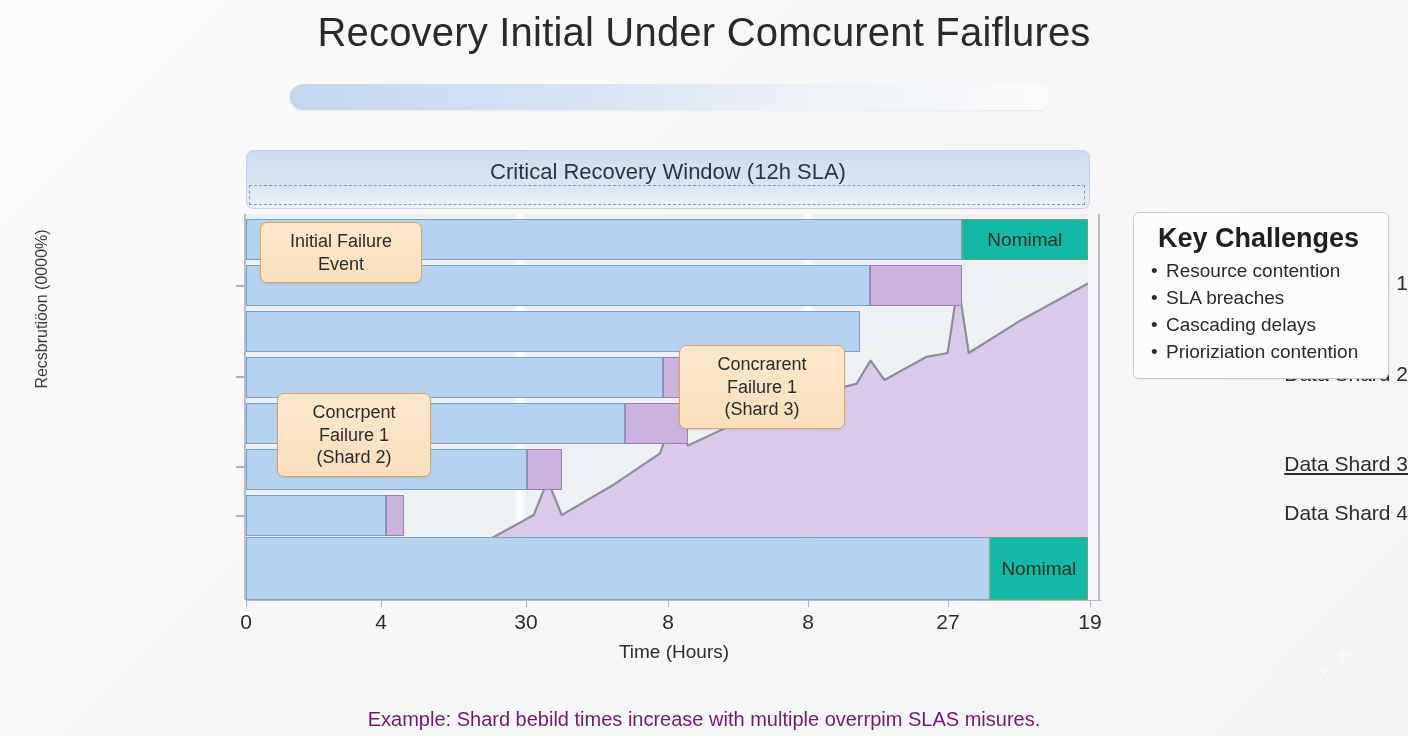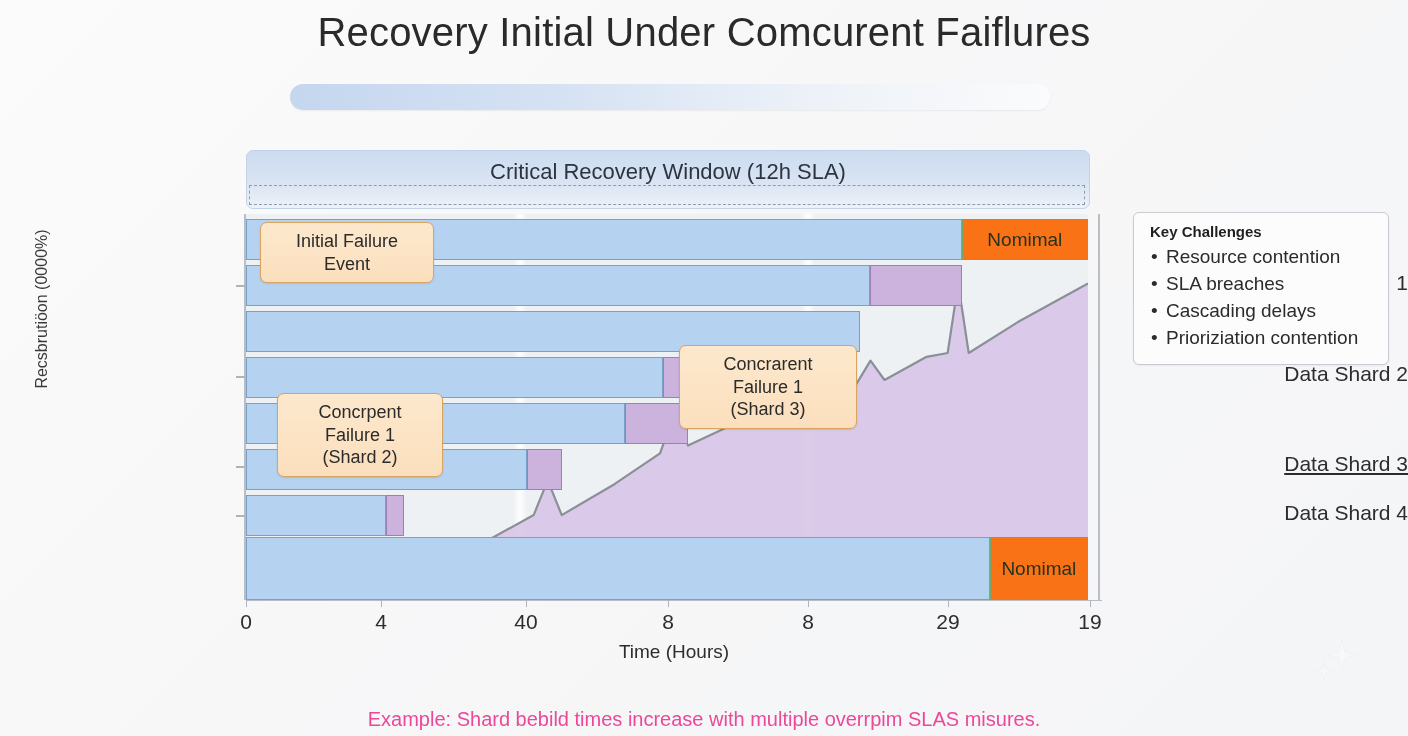--- a/index.html
+++ b/index.html
@@ -53,21 +53,21 @@
          background:linear-gradient(90deg,rgba(255,255,255,0) 0%,rgba(255,255,255,.92) 50%,rgba(255,255,255,0) 100%);}
 
   
   .areawrap{position:absolute;left:246px;top:214px;width:842px;height:386px;overflow:hidden;}
 
   
   .row{position:absolute;height:48px;}
   .seg{position:absolute;top:0;height:100%;box-sizing:border-box;}
   .seg.blue{background:#b5d2f0;border:1px solid #7a9fc8;}
   .seg.purple{background:#cbb3dd;border:1px solid #9b7fb5;}
-  .seg.green{background:#f97316;border:1px solid #6aa96a;}
+  .seg.green{background:#14b8a6;border:1px solid #6aa96a;}
   .seg .seg-text{
     position:absolute;inset:0;display:flex;align-items:center;justify-content:center;
     font-size:19px;color:#23331f;
   }
 
   
   .ytick{
     position:absolute;right:0;width:230px;text-align:right;
     font-size:21px;color:#2d2d2d;
   }
@@ -82,38 +82,38 @@
   .xtick{position:absolute;top:610px;width:60px;margin-left:-30px;text-align:center;
          font-size:21px;color:#2d2d2d;}
   .xtickmark{position:absolute;top:600px;width:1px;height:7px;background:#aeb4bc;}
   .xlabel{position:absolute;left:246px;top:641px;width:856px;text-align:center;
           font-size:19px;color:#2d2d2d;}
 
   
   .callout{
     position:absolute;background:linear-gradient(180deg,#fde8cd 0%,#fbdfbd 100%);
     border:1px solid #d8a460;border-radius:7px;
-    padding:7px 16px;font-size:18px;color:#2b2b2b;text-align:center;line-height:1.25;
+    padding:7px 10px;font-size:18px;color:#2b2b2b;text-align:center;line-height:1.25;
     box-shadow:0 1px 2px rgba(0,0,0,.10);white-space:pre-line;
   }
 
   
   .kc{
     position:absolute;left:1133px;top:212px;width:230px;
     background:#fcfcfc;border:1px solid #c9cbd0;border-radius:6px;
     padding:10px 12px 12px 12px;box-shadow:0 1px 2px rgba(0,0,0,.05);
   }
-  .kc h3{margin:0 0 4px 4px;font-size:15px;font-weight:bold;color:#1f1f1f;}
+  .kc h3{margin:0 0 4px 12px;font-size:27px;font-weight:bold;color:#1f1f1f;}
   .kc ul{margin:0;padding-left:20px;list-style:none;}
   .kc li{font-size:19px;color:#2b2b2b;line-height:1.42;position:relative;}
   .kc li:before{content:"\2022";position:absolute;left:-15px;color:#2b2b2b;}
 
   
   .caption{position:absolute;left:0;top:708px;width:1408px;text-align:center;
-           font-size:20px;color:#ec4899;}
+           font-size:20px;color:#701a75;}
 
   
   .sparkle{position:absolute;right:44px;bottom:54px;width:52px;height:44px;opacity:.30;}
 </style>
 </head>
 <body>
 
 <div id="stage">
 
   <div class="title">Recovery Initial Under Comcurent Faiflures</div>
@@ -188,27 +188,27 @@
       <div class="ytick" style="top: 501px;">Data Shard 4</div>
       <div class="ytickmark" style="top: 515px;"></div>
     </div>
   <div class="ylabel">Recsbrutiöon (0000%)</div>
 
   <div id="xticks">
       <div class="xtick" style="left: 246px;">0</div>
       <div class="xtickmark" style="left: 246px;"></div>
       <div class="xtick" style="left: 381px;">4</div>
       <div class="xtickmark" style="left: 381px;"></div>
-      <div class="xtick" style="left: 526px;">40</div>
+      <div class="xtick" style="left: 526px;">30</div>
       <div class="xtickmark" style="left: 526px;"></div>
       <div class="xtick" style="left: 668px;">8</div>
       <div class="xtickmark" style="left: 668px;"></div>
       <div class="xtick" style="left: 808px;">8</div>
       <div class="xtickmark" style="left: 808px;"></div>
-      <div class="xtick" style="left: 948px;">29</div>
+      <div class="xtick" style="left: 948px;">27</div>
       <div class="xtickmark" style="left: 948px;"></div>
       <div class="xtick" style="left: 1090px;">19</div>
       <div class="xtickmark" style="left: 1090px;"></div>
     </div>
   <div class="xlabel">Time (Hours)</div>
 
   <div class="callout" style="left:260px;top:222px;width:140px;">Initial Failure Event</div>
 
   <div class="callout" style="left:679px;top:345px;width:144px;">Concrarent Failure 1
 (Shard 3)</div>

